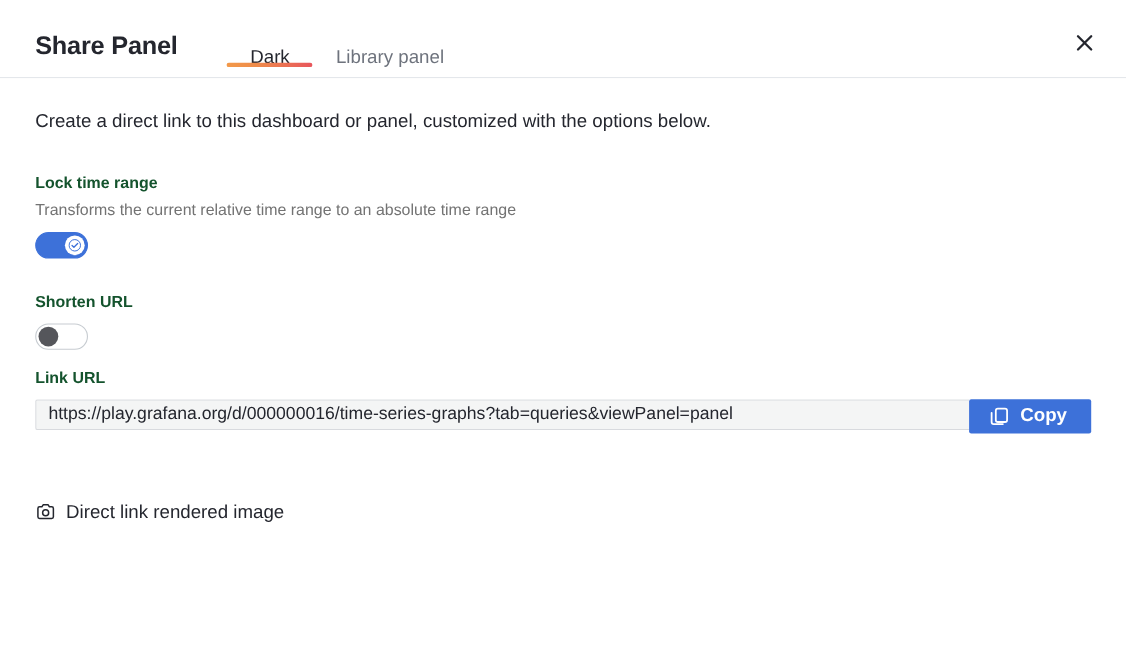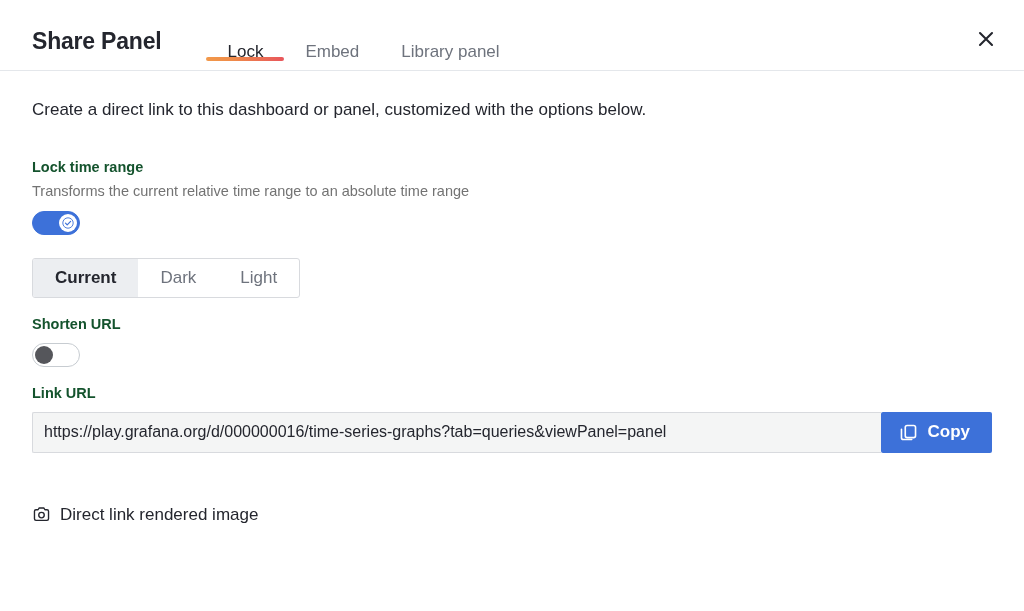--- a/index.html
+++ b/index.html
@@ -202,41 +202,41 @@
     background: #f4f5f5;
     border: 1px solid #d8dade;
     border-right: none;
     border-radius: 2px 0 0 2px;
     font-size: 16px;
     color: #24262e;
     padding: 12px 11px;
     font-family: "Liberation Sans", sans-serif;
     outline: none;
     min-width: 0;
-    height: 41px;
+    height: 28px;
     line-height: 39px;
     overflow: hidden;
     white-space: nowrap;
     text-overflow: clip;
   }
   .copy-btn {
     flex: 0 0 auto;
     background: #3d71d9;
     color: #ffffff;
     border: none;
     border-radius: 2px;
     font-size: 17px;
     font-weight: 600;
     padding: 0 22px 0 18px;
     display: flex;
     align-items: center;
     gap: 10px;
     cursor: pointer;
     font-family: "Liberation Sans", sans-serif;
-    height: 41px;
+    height: 31px;
   }
   .copy-btn svg { display: block; }
 
   
   .render-link {
     display: inline-flex;
     align-items: center;
     gap: 9px;
     margin-top: 52px;
     font-size: 17px;
@@ -251,22 +251,21 @@
 </style>
 </head>
 <body>
 
 <div class="dialog">
 
   <div class="header">
     <div class="title">Share Panel</div>
 
     <div class="tabs">
-      <button class="tab active">Lock</button>
-      <button class="tab">Embed</button>
+      <button class="tab active">Dark</button>
       <button class="tab">Library panel</button>
     </div>
 
     <button class="close-btn">
       <span>
         <svg width="20" height="20" viewBox="0 0 20 20" fill="none" xmlns="http://www.w3.org/2000/svg">
           <path d="M4 4 L16 16 M16 4 L4 16" stroke="#24262e" stroke-width="2.1" stroke-linecap="round"></path>
         </svg>
       </span>
     </button>
@@ -291,25 +290,20 @@
             </span>
           </span>
         </div>
       </div>
     </div>
 
     <div class="spacer-lock"></div>
 
     
     <div class="field">
-      <div class="radio-group">
-        <button class="radio-opt selected">Current</button>
-        <button class="radio-opt">Dark</button>
-        <button class="radio-opt">Light</button>
-      </div>
     </div>
 
     <div style="height:18px"></div>
 
     
     <div class="field">
       <span class="field-label">Shorten URL</span>
       <div class="toggle-row">
         <div class="toggle off">
           <span class="knob"></span>

